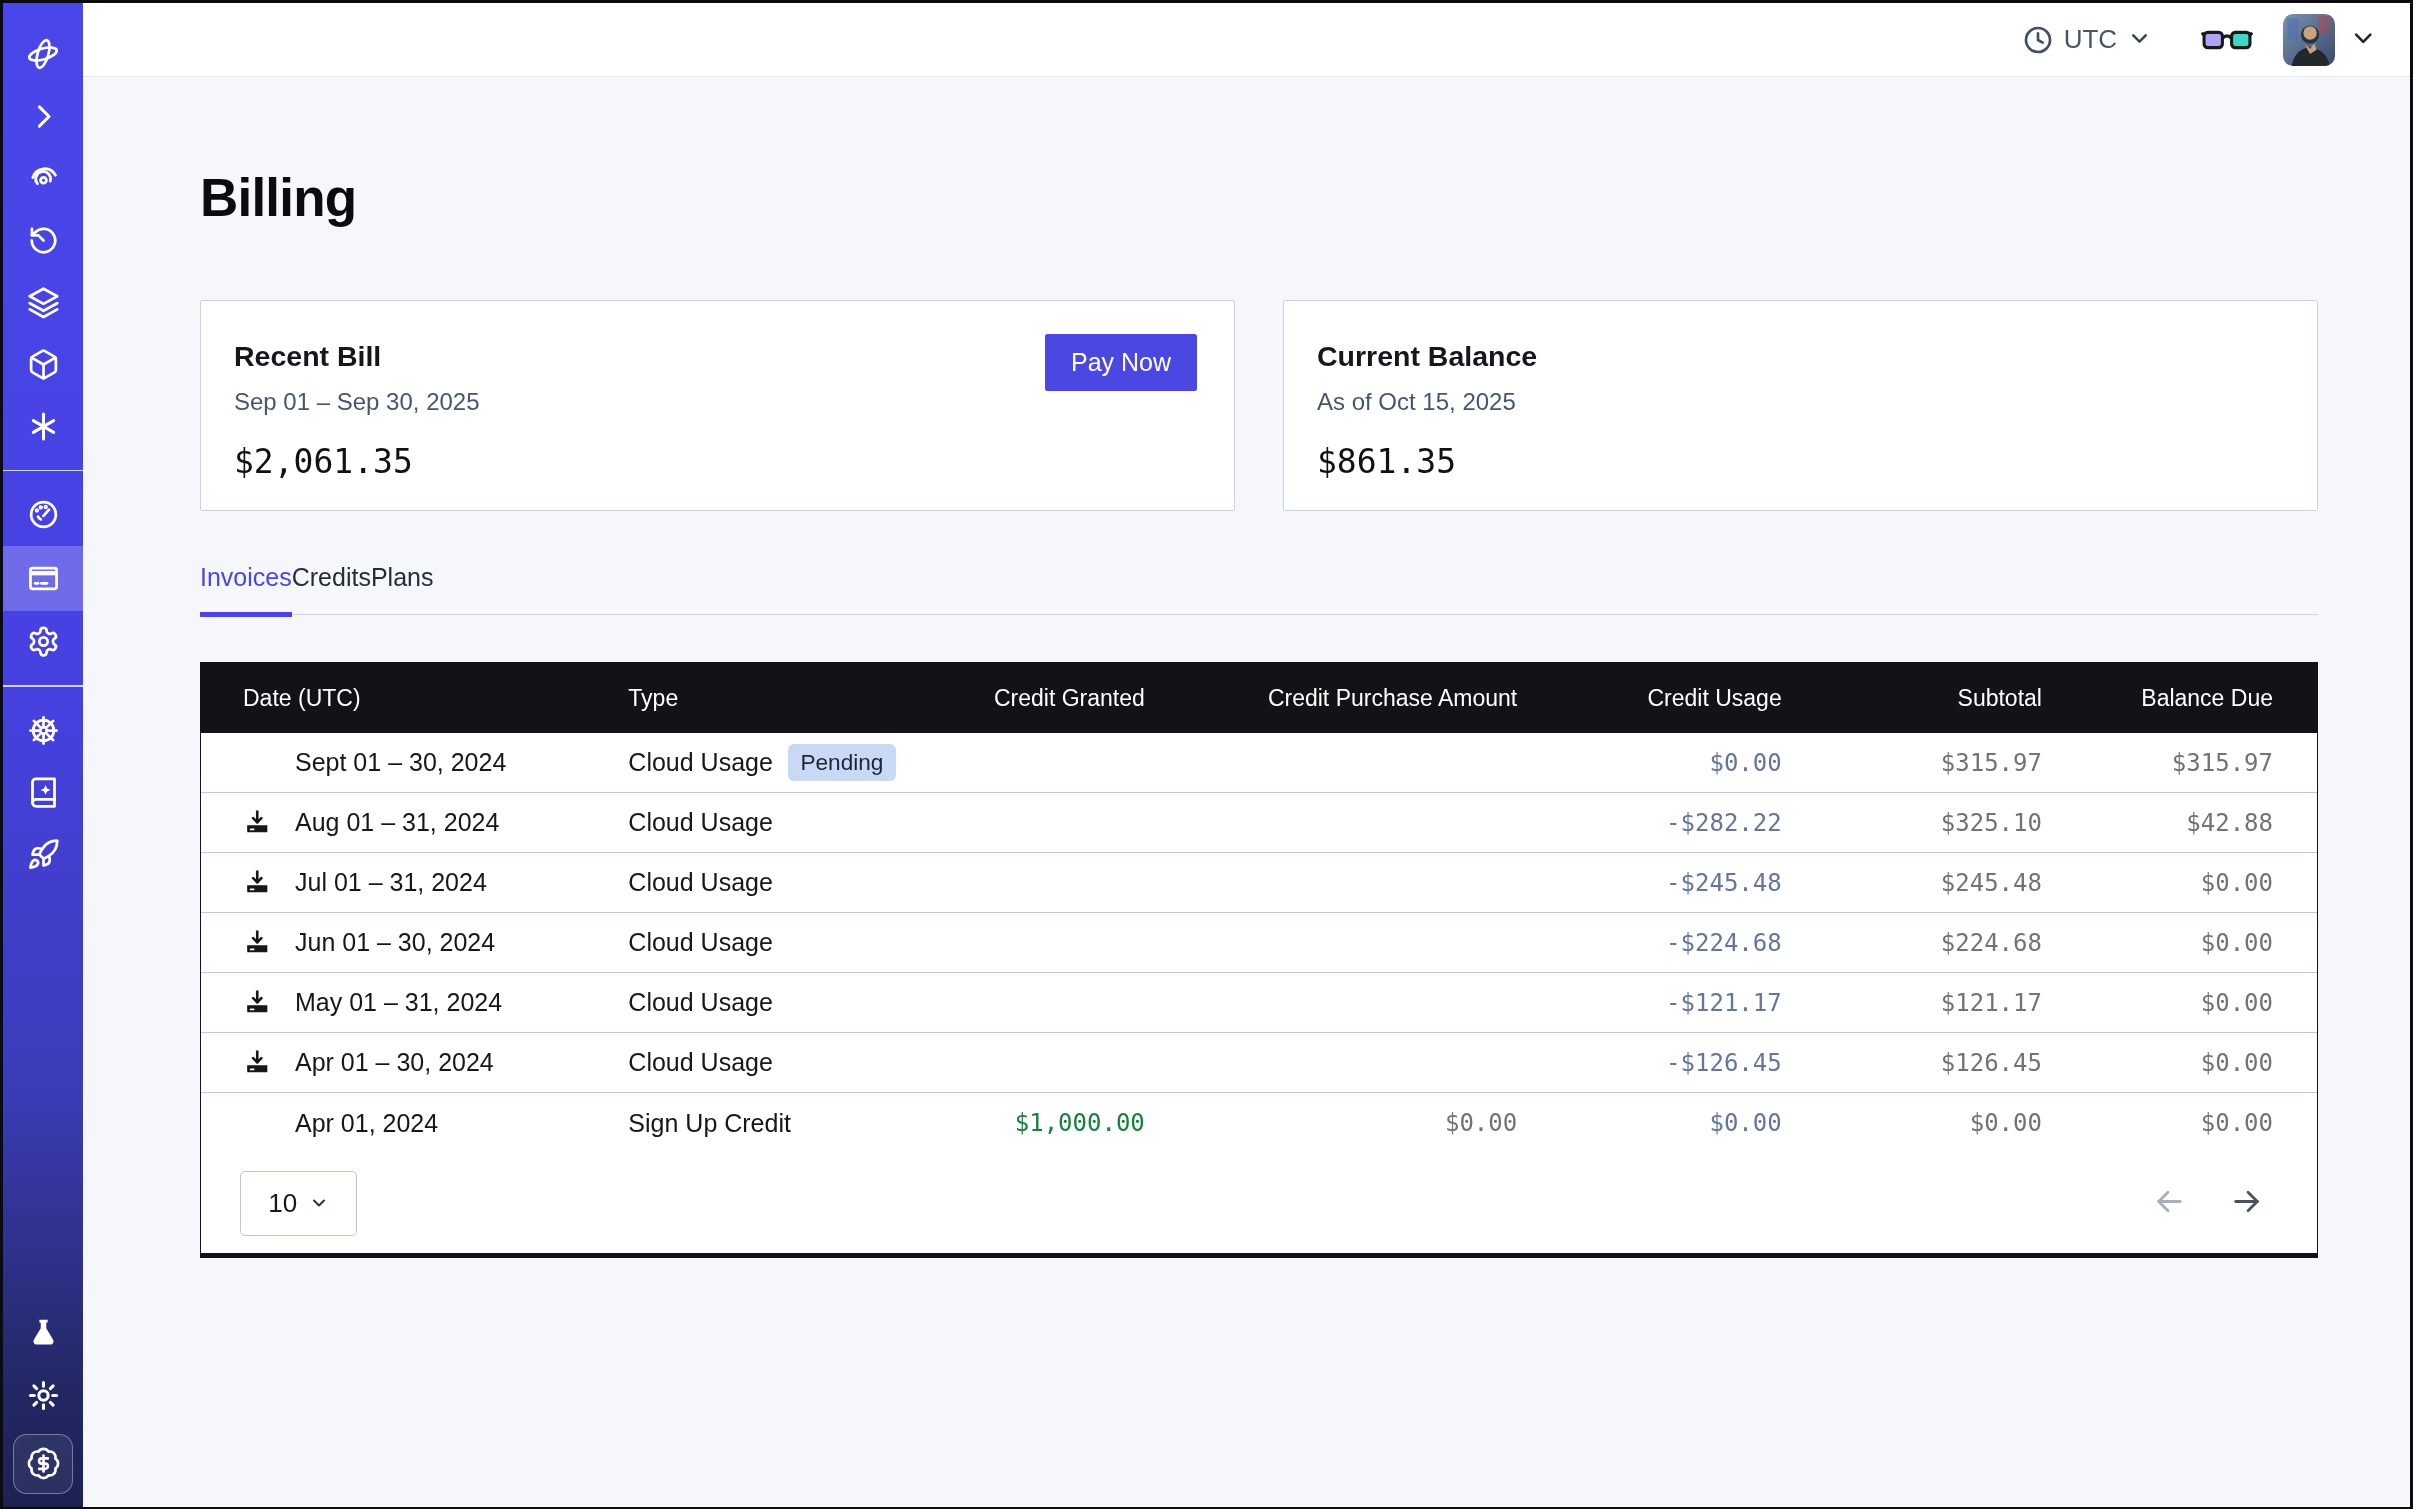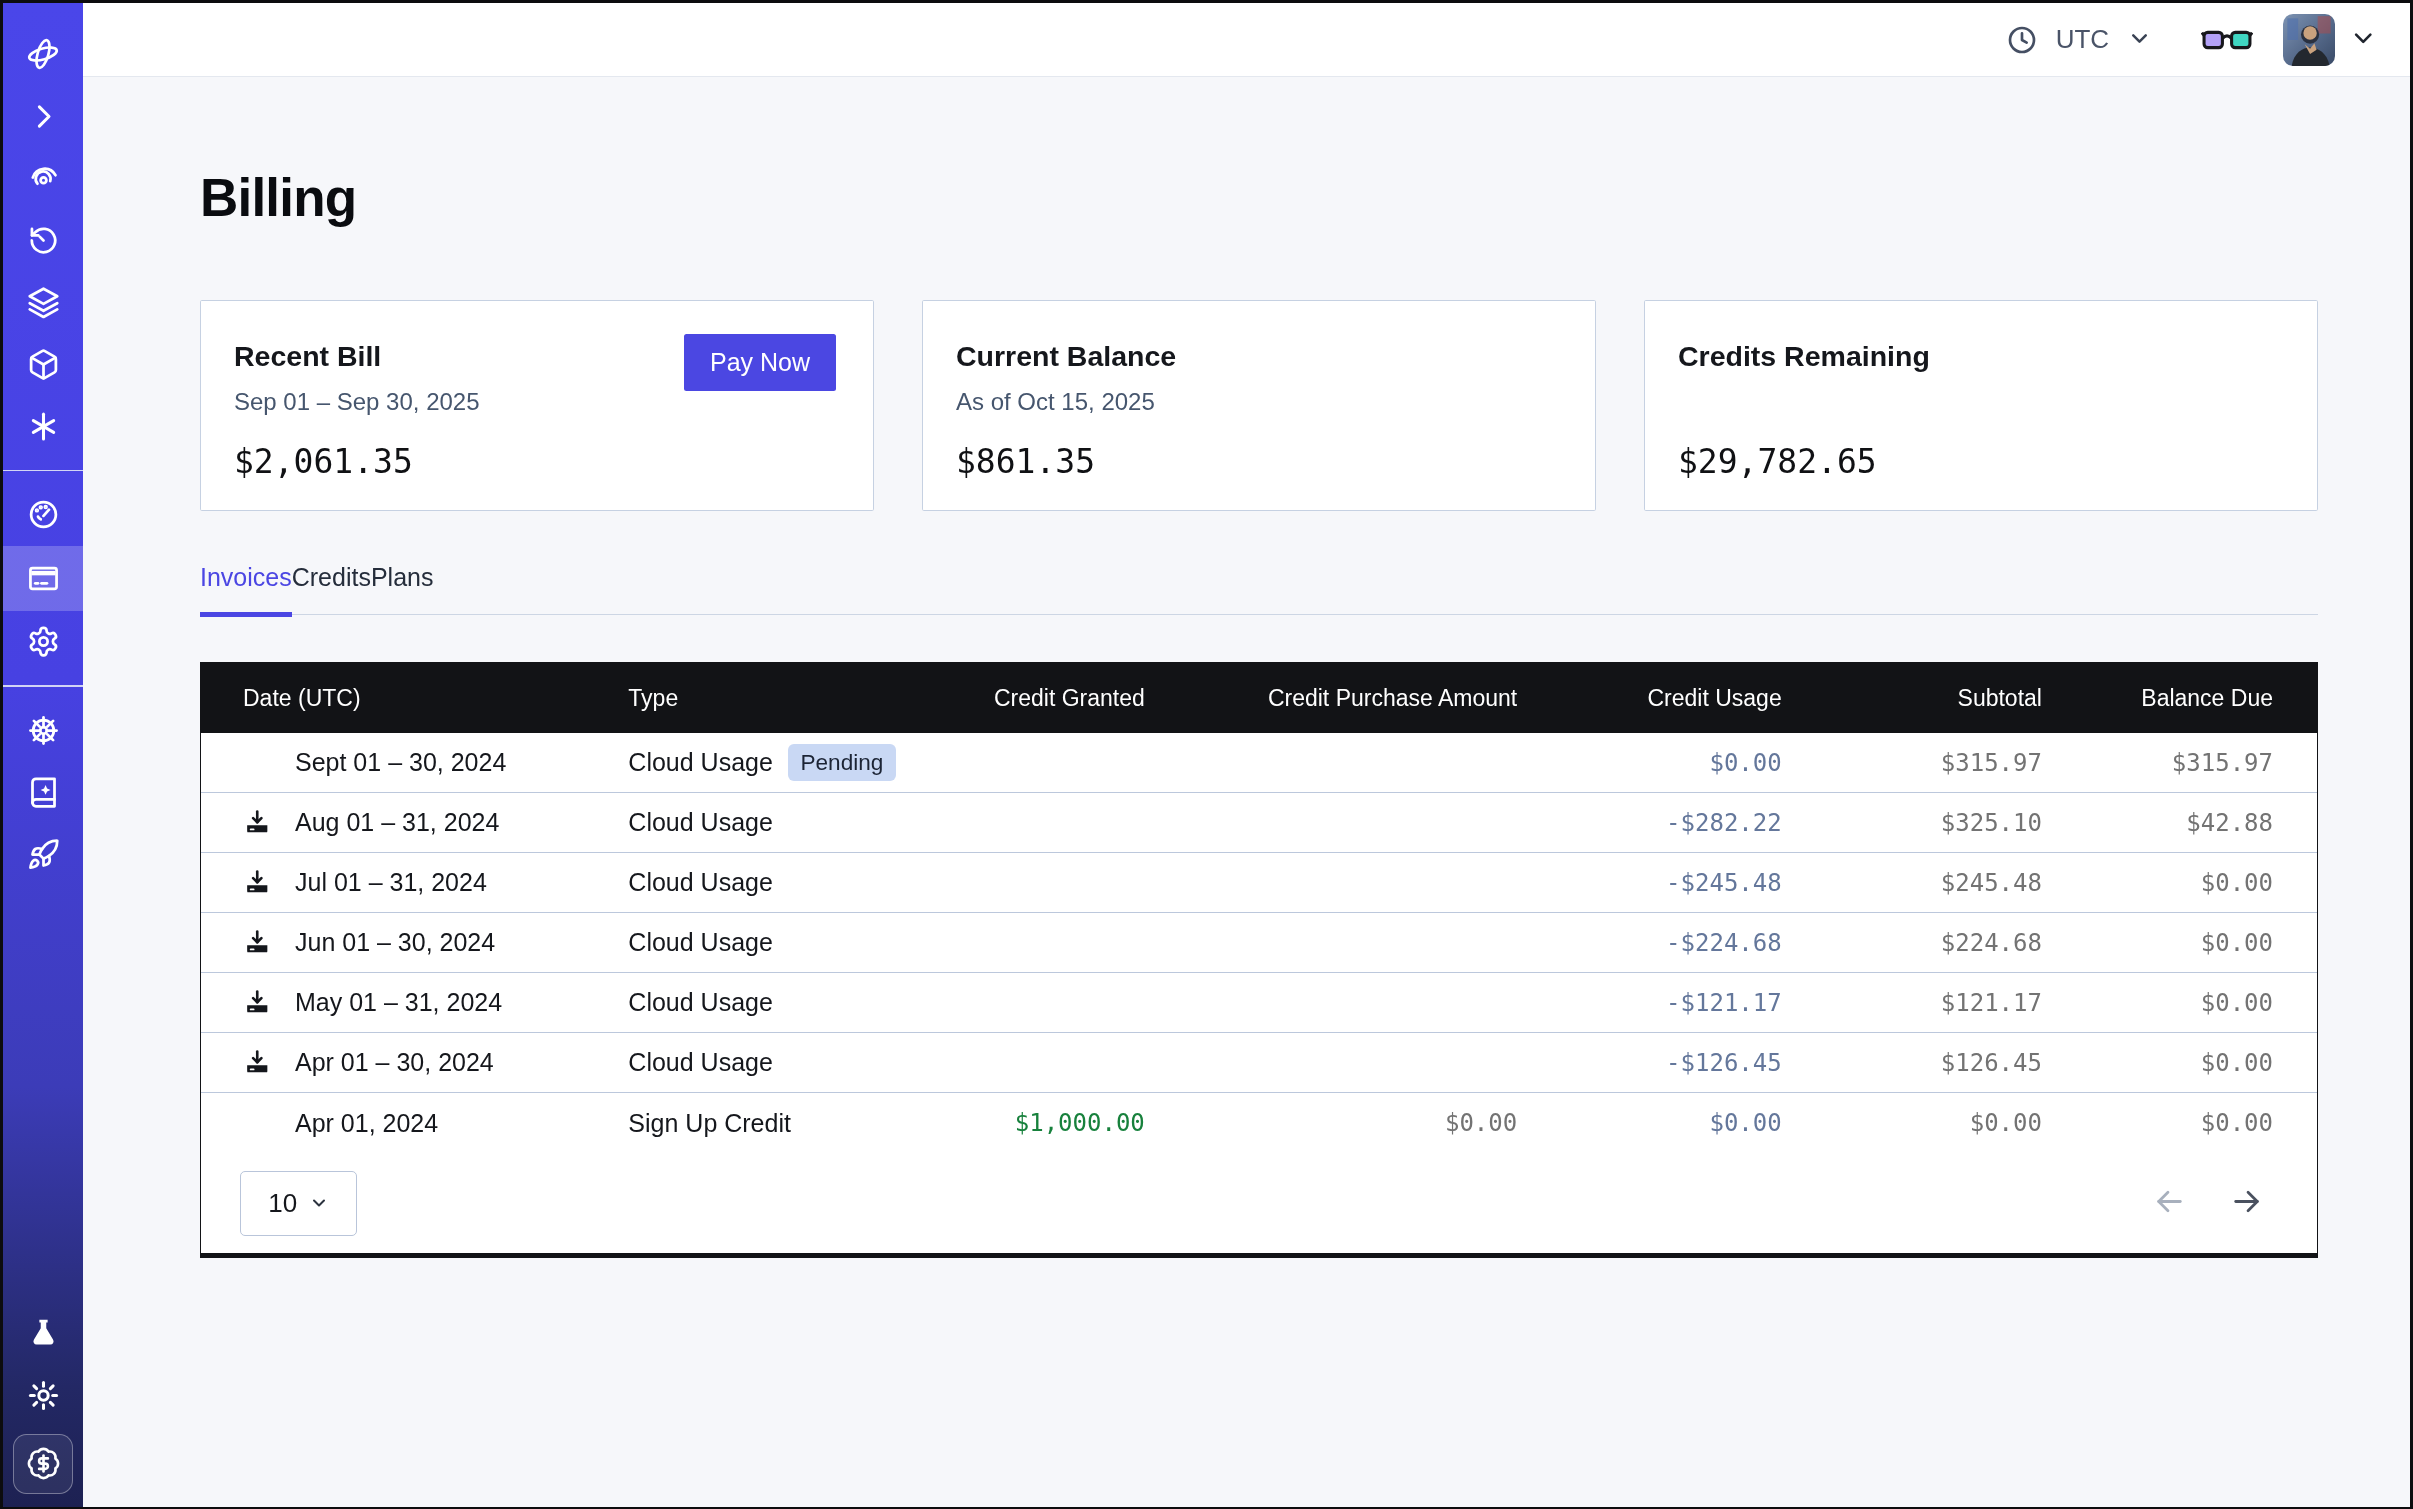--- a/index.html
+++ b/index.html
@@ -20,21 +20,21 @@
   .side-divider { height:1.7px; background:rgba(235,238,248,0.85); margin:12.6px 0; }
   .side-bottom { margin-top:auto; display:flex; flex-direction:column; align-items:center; padding-bottom:13.4px; }
   .badge-btn { width:60px; height:60px; border:1.7px solid rgba(255,255,255,0.35); background:rgba(255,255,255,0.07);
     border-radius:13.4px; display:flex; align-items:center; justify-content:center; margin-top:6.7px; }
   .badge-btn svg { width:35px; height:35px; }
 
   
   .main { flex:1; display:flex; flex-direction:column; min-width:0; }
   .topbar { height:74px; background:#ffffff; border-bottom:1.7px solid #e4e8ef; display:flex; align-items:center;
     justify-content:flex-end; gap:0; padding-right:33px; }
-  .tz-group { display:flex; align-items:center; gap:18px; color:#454f63; margin-right:49px; }
+  .tz-group { display:flex; align-items:center; gap:10px; color:#454f63; margin-right:49px; }
   .tz-group svg { width:32px; height:32px; }
   .tz-label { font-size:26px; color:#4a5468; }
   .tz-chev svg { width:25px; height:25px; color:#3a4354; }
   .glasses { margin-right:30px; display:flex; align-items:center; }
   .glasses svg { width:52px; height:38px; }
   .avatar { width:52px; height:52px; border-radius:10px; background:linear-gradient(135deg,#7d93b2 0%,#55698a 55%,#394a66 100%);
     overflow:hidden; position:relative; margin-right:13.4px; }
   .avatar svg { position:absolute; inset:0; width:100%; height:100%; }
   .user-chev svg { width:28.5px; height:28.5px; color:#20252e; }
 
@@ -274,25 +274,20 @@
         <section class="card">
           <div class="card-title">Recent Bill</div>
           <div class="card-sub">Sep 01 – Sep 30, 2025</div>
           <div class="card-amount mono">$2,061.35</div>
           <button class="pay-btn">Pay Now</button>
         </section>
         <section class="card">
           <div class="card-title">Current Balance</div>
           <div class="card-sub">As of Oct 15, 2025</div>
           <div class="card-amount mono">$861.35</div>
-        </section>
-        <section class="card">
-          <div class="card-title">Credits Remaining</div>
-          <div class="card-sub"></div>
-          <div class="card-amount mono">$29,782.65</div>
         </section>
       </div>
 
       <div class="tabs">
         <div class="tab active">Invoices</div>
         <div class="tab">Credits</div>
         <div class="tab">Plans</div>
       </div>
 
       <div class="table-wrap">

